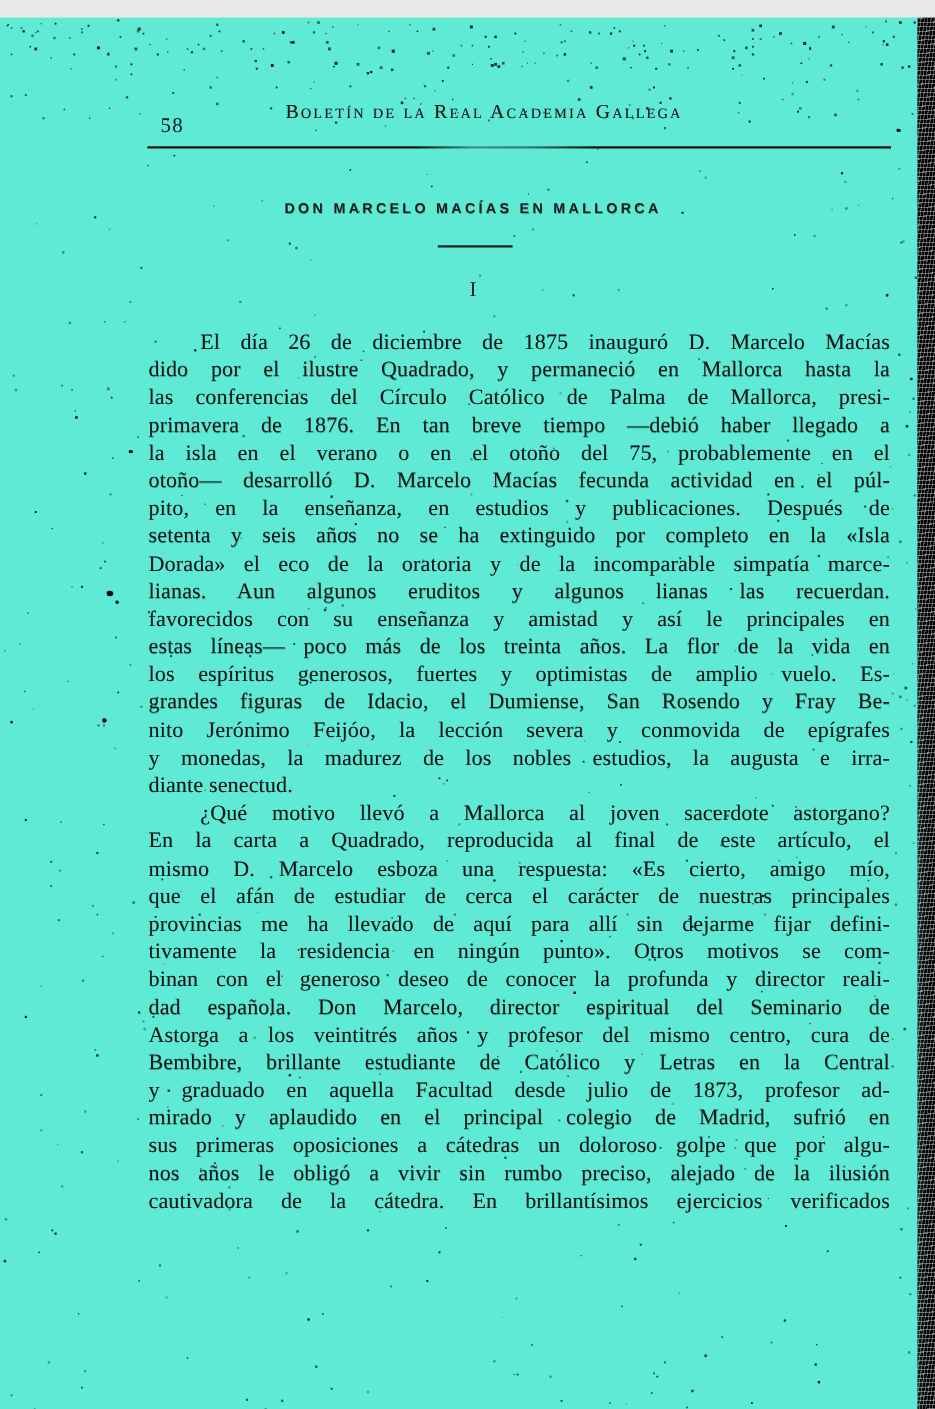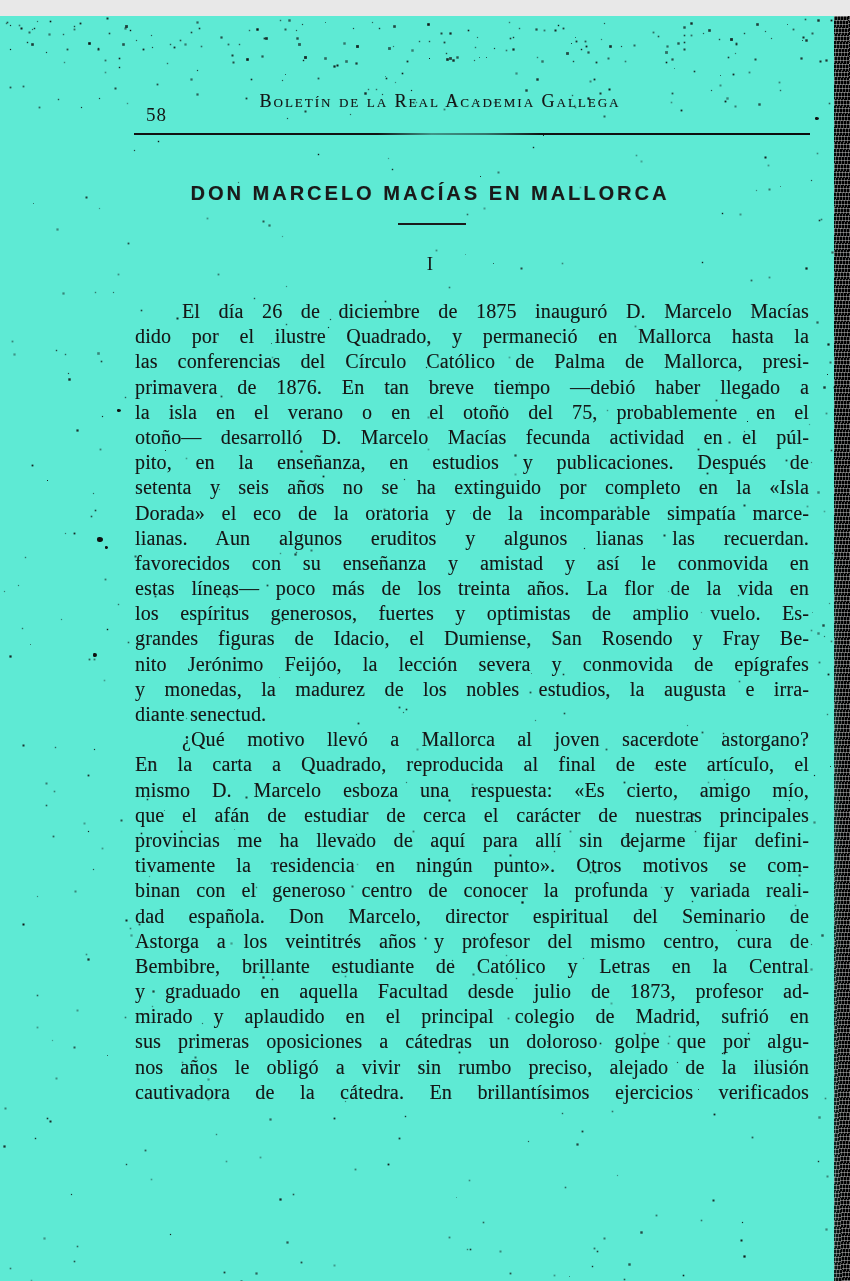--- a/index.html
+++ b/index.html
@@ -31,21 +31,21 @@
     text-shadow:.3px .3px 0 rgba(0,0,0,.35);
   }
   .header-rule{
     position:absolute;left:134px;top:117px;width:676px;height:2px;
     background:linear-gradient(90deg,#121212 0%,#121212 36%,rgba(18,18,18,.40) 44%,rgba(18,18,18,.55) 52%,#121212 60%,#0c0c0c 100%);
   }
   
   .article-title{
     position:absolute;left:110px;top:166px;width:640px;text-align:center;
     font-family:"Liberation Sans", sans-serif;font-weight:bold;
-    font-size:20px;letter-spacing:3px;color:#1a1a1a;
+    font-size:13px;letter-spacing:3px;color:#1a1a1a;
     text-shadow:.4px .4px 0 rgba(0,0,0,.3);
   }
   .title-rule{position:absolute;left:398px;top:207px;width:68px;height:2px;background:#1b1b1b;}
   .section-number{position:absolute;left:110px;top:237px;width:640px;text-align:center;font-size:19px;}
   
   .body-text{
     position:absolute;left:135px;top:283px;width:674px;
     font-size:20px;line-height:25.2px;
     text-shadow:.3px .3px 0 rgba(0,0,0,.30);
     letter-spacing:.15px;
@@ -84,36 +84,36 @@
         <div class="line first">El día 26 de diciembre de 1875 inauguró D. Marcelo Macías</div>
         <div class="line">dido por el ilustre Quadrado, y permaneció en Mallorca hasta la</div>
         <div class="line">las conferencias del Círculo Católico de Palma de Mallorca, presi-</div>
         <div class="line">primavera de 1876. En tan breve tiempo —debió haber llegado a</div>
         <div class="line">la isla en el verano o en el otoño del 75, probablemente en el</div>
         <div class="line">otoño— desarrolló D. Marcelo Macías fecunda actividad en el púl-</div>
         <div class="line">pito, en la enseñanza, en estudios y publicaciones. Después de</div>
         <div class="line">setenta y seis años no se ha extinguido por completo en la «Isla</div>
         <div class="line">Dorada» el eco de la oratoria y de la incomparable simpatía marce-</div>
         <div class="line">lianas. Aun algunos eruditos y algunos lianas las recuerdan.</div>
-        <div class="line">favorecidos con su enseñanza y amistad y así le conmovida en</div>
+        <div class="line">favorecidos con su enseñanza y amistad y así le principales en</div>
         <div class="line">estas líneas— poco más de los treinta años. La flor de la vida en</div>
         <div class="line">los espíritus generosos, fuertes y optimistas de amplio vuelo. Es-</div>
         <div class="line">grandes figuras de Idacio, el Dumiense, San Rosendo y Fray Be-</div>
         <div class="line">nito Jerónimo Feijóo, la lección severa y conmovida de epígrafes</div>
         <div class="line">y monedas, la madurez de los nobles estudios, la augusta e irra-</div>
         <div class="line last-left">diante senectud.</div>
       </div>
     <div class="para">
         <div class="line first">¿Qué motivo llevó a Mallorca al joven sacerdote astorgano?</div>
         <div class="line">En la carta a Quadrado, reproducida al final de este artículo, el</div>
         <div class="line">mismo D. Marcelo esboza una respuesta: «Es cierto, amigo mío,</div>
         <div class="line">que el afán de estudiar de cerca el carácter de nuestras principales</div>
         <div class="line">provincias me ha llevado de aquí para allí sin dejarme fijar defini-</div>
         <div class="line">tivamente la residencia en ningún punto». Otros motivos se com-</div>
-        <div class="line">binan con el generoso centro de conocer la profunda y variada reali-</div>
+        <div class="line">binan con el generoso deseo de conocer la profunda y director reali-</div>
         <div class="line">dad española. Don Marcelo, director espiritual del Seminario de</div>
         <div class="line">Astorga a los veintitrés años y profesor del mismo centro, cura de</div>
         <div class="line">Bembibre, brillante estudiante de Católico y Letras en la Central</div>
         <div class="line">y graduado en aquella Facultad desde julio de 1873, profesor ad-</div>
         <div class="line">mirado y aplaudido en el principal colegio de Madrid, sufrió en</div>
         <div class="line">sus primeras oposiciones a cátedras un doloroso golpe que por algu-</div>
         <div class="line">nos años le obligó a vivir sin rumbo preciso, alejado de la ilusión</div>
         <div class="line">cautivadora de la cátedra. En brillantísimos ejercicios verificados</div>
       </div>
   </div>

